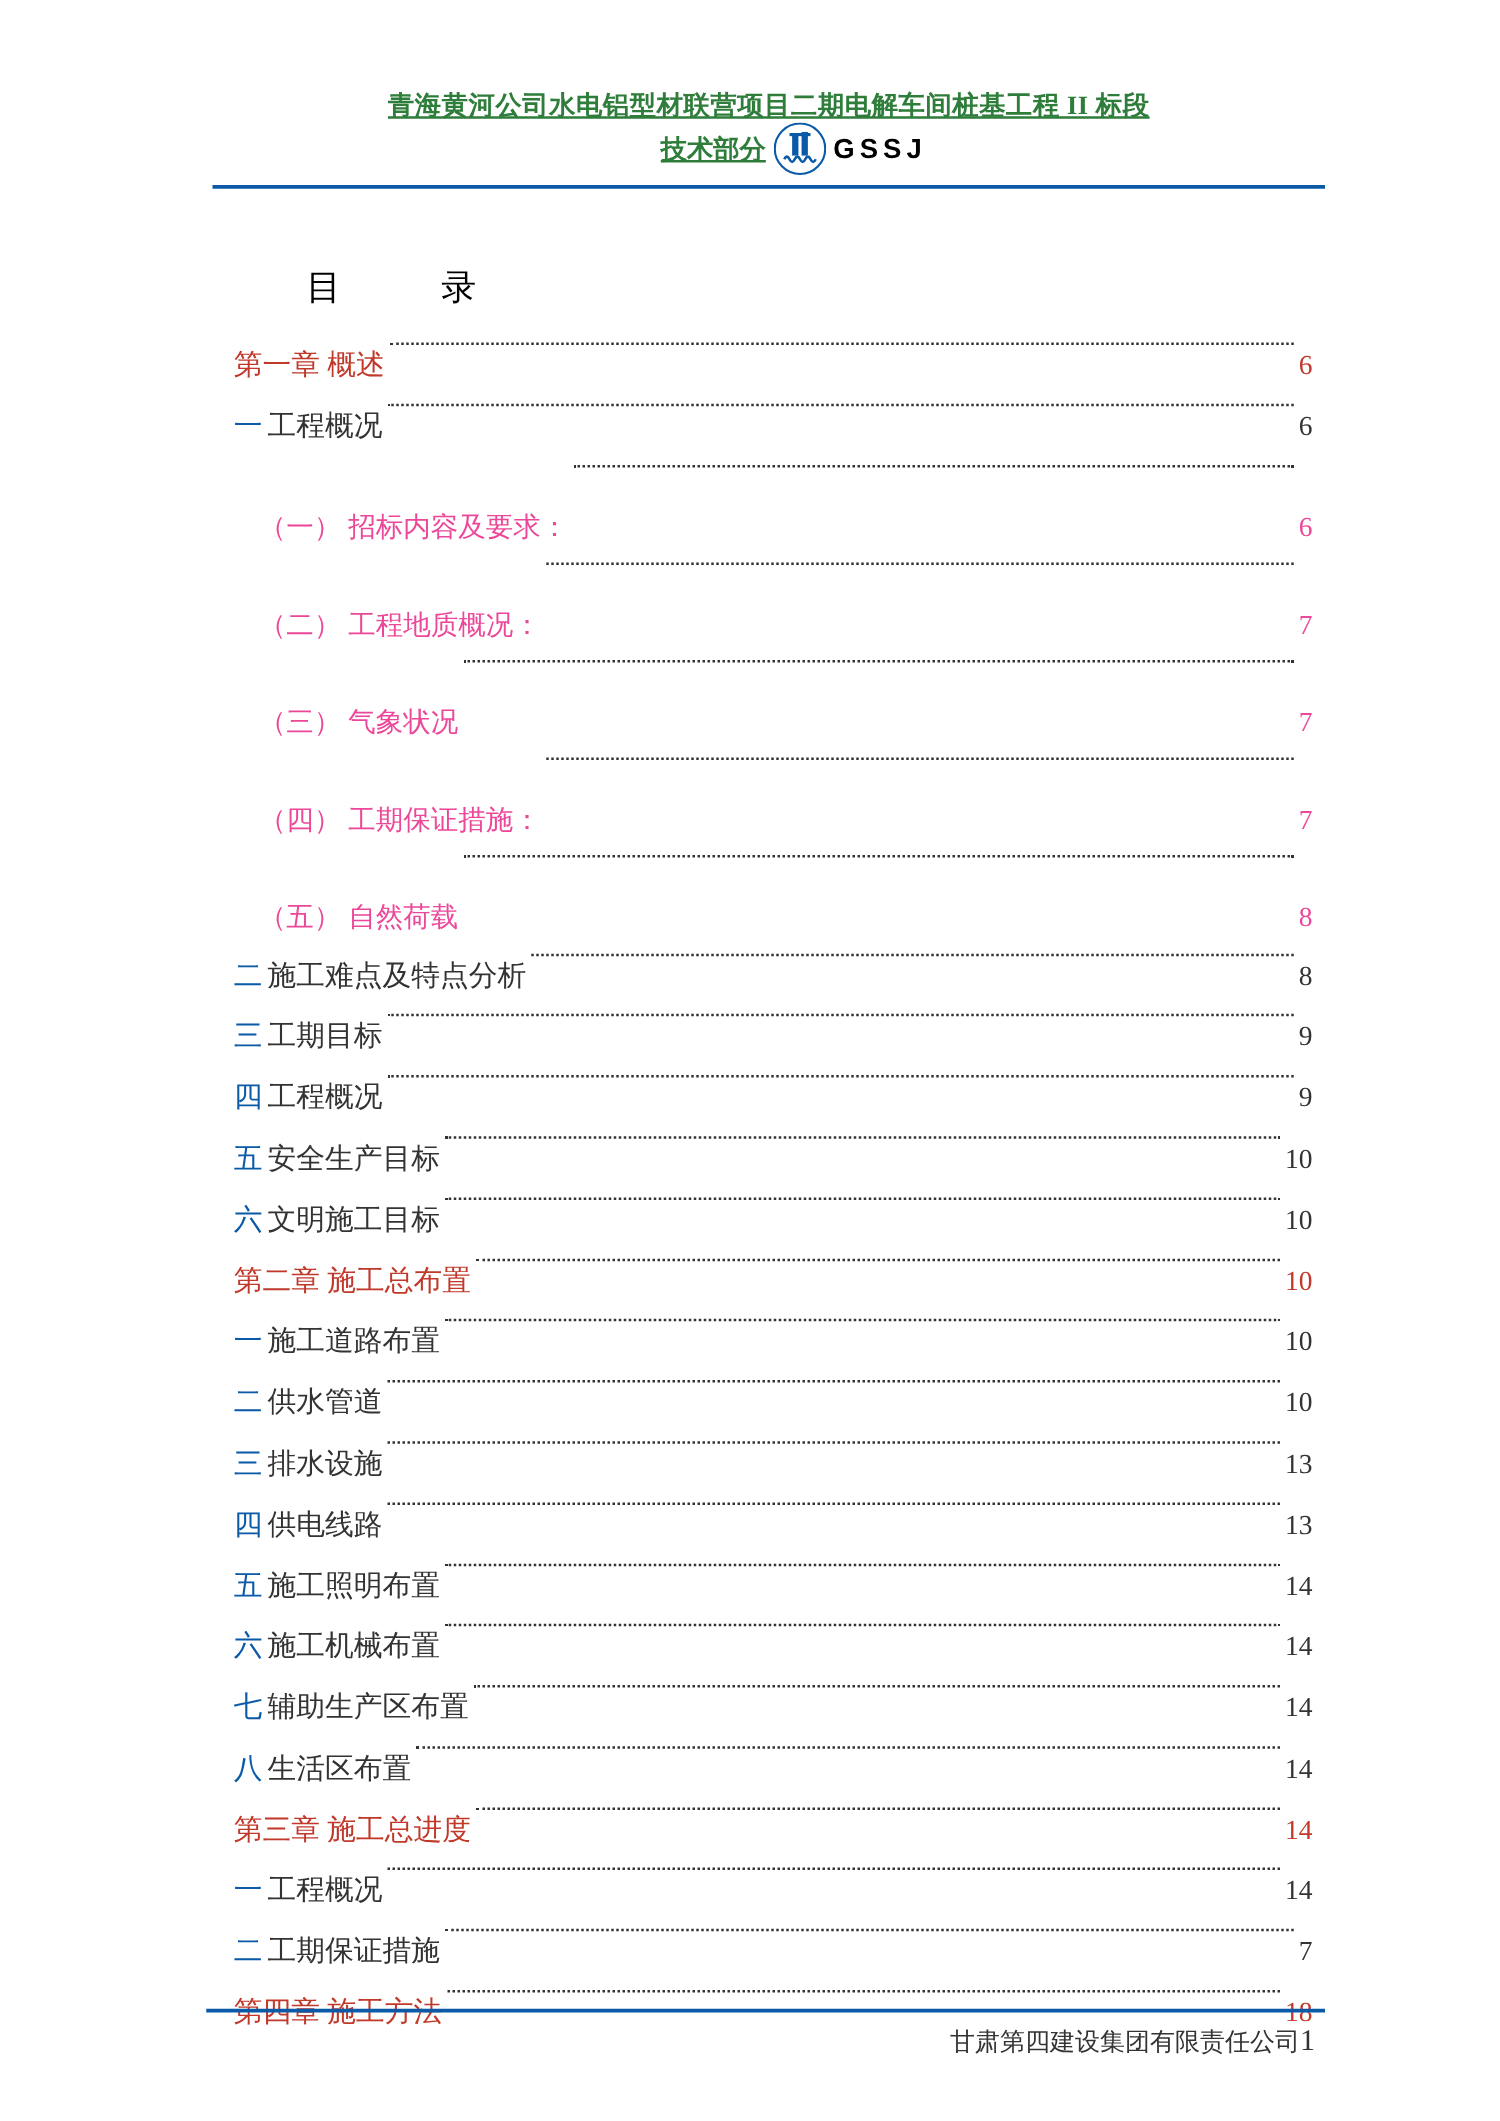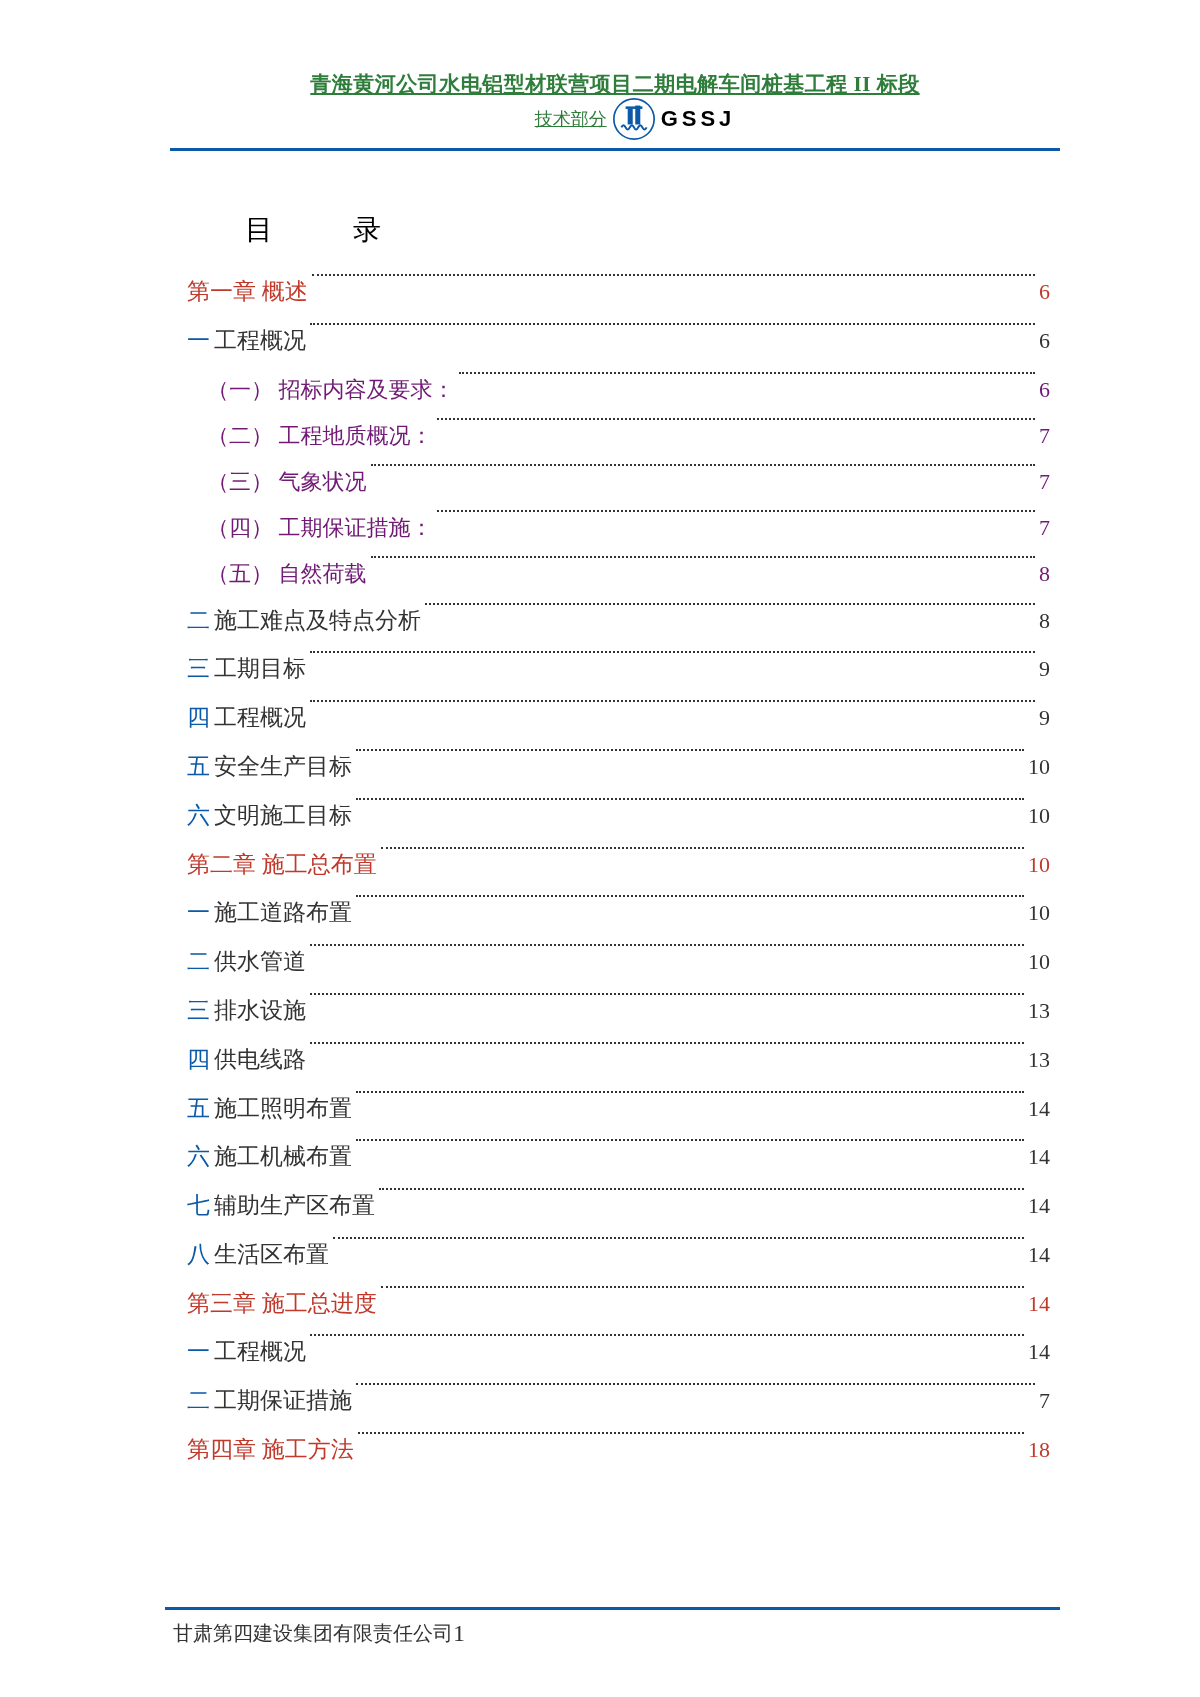--- a/index.html
+++ b/index.html
@@ -25,22 +25,22 @@
     }
     .header-title {
       color: #2e7d3a;
       font-size: 21px;
       font-weight: bold;
       text-decoration: underline;
       letter-spacing: 0.5px;
     }
     .header-tech {
       color: #2e7d3a;
-      font-size: 18px;
-      font-weight: normal;
+      font-size: 21px;
+      font-weight: bold;
       text-decoration: underline;
       margin-left: 40px;
     }
     .header-right { display: flex; align-items: center; gap: 6px; }
     .logo { width: 42px; height: 42px; }
     .logo-text {
       color: #000000;
       font-size: 22px;
       font-weight: bold;
       letter-spacing: 4px;
@@ -71,30 +71,30 @@
       border-bottom: 2px dotted #333;
       margin: 0 4px 6px 4px;
       min-width: 20px;
     }
     .pg { white-space: nowrap; font-size: 22px; }
     .chapter-label, .chapter-pg { color: #c0392b; }
     .section-num { color: #0a5aa8; font-weight: normal; margin-right: 4px; }
     .section-txt { color: #333; }
     .section-pg { color: #333; }
     .section .dots { border-bottom-color: #333; }
-    .sub-label, .sub-pg { color: #701a75; }
+    .sub-label, .sub-pg { color: #ec4899; margin-top: 32px; }
     .sub .dots { border-bottom-color: #333; }
     .footer {
       position: absolute;
       bottom: 50px;
       left: 165px;
       right: 140px;
     }
     .footer-rule { border: none; border-top: 3px solid #0a5aa8; margin-bottom: 10px; }
-    .footer-row { display: flex; justify-content: flex-start; align-items: center; padding: 0 8px; }
+    .footer-row { display: flex; justify-content: flex-end; align-items: center; padding: 0 8px; }
     .footer-text { font-size: 20px; color: #333; font-family: "KaiTi","楷体",serif; }
     .page-num { font-size: 24px; color: #333; font-family: "Times New Roman", serif; }
   </style>
 </head>
 <body>
 
 <div class="page">
 
   <div class="header">
     <span class="header-title">青海黄河公司水电铝型材联营项目二期电解车间桩基工程 II 标段</span>

